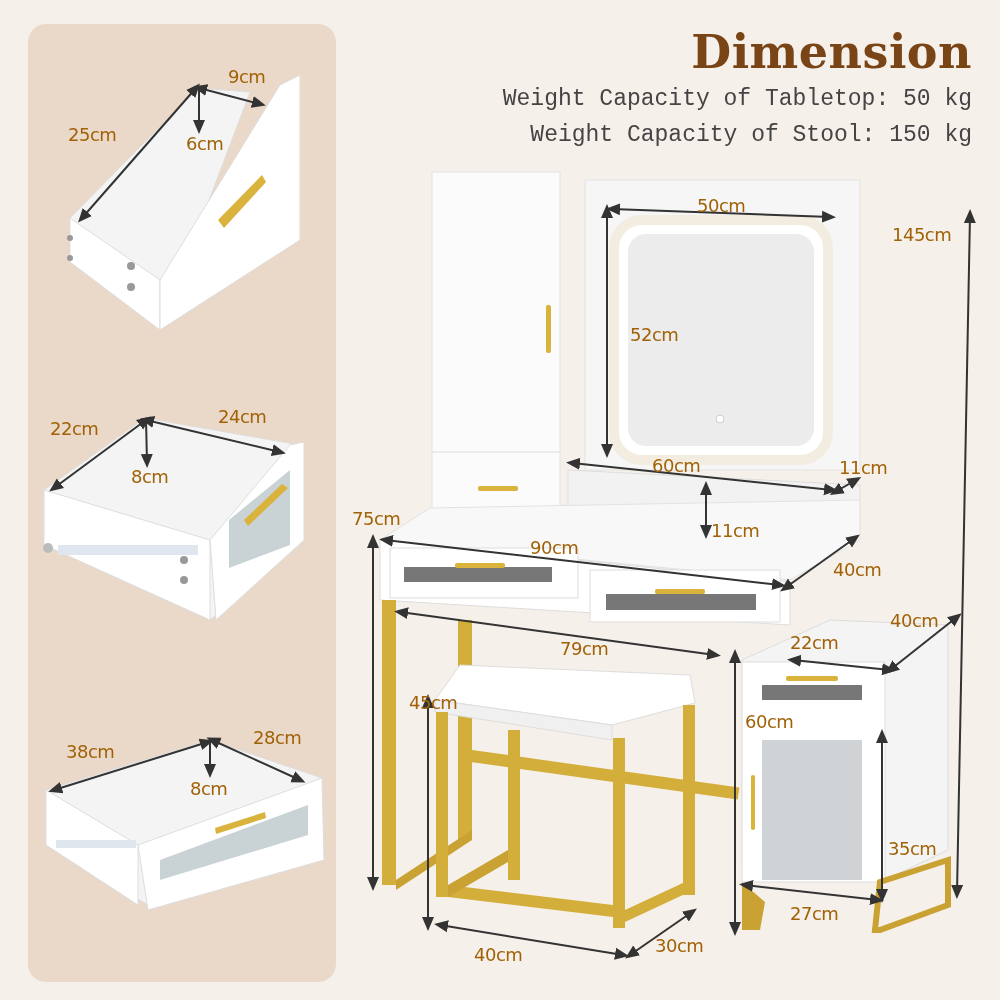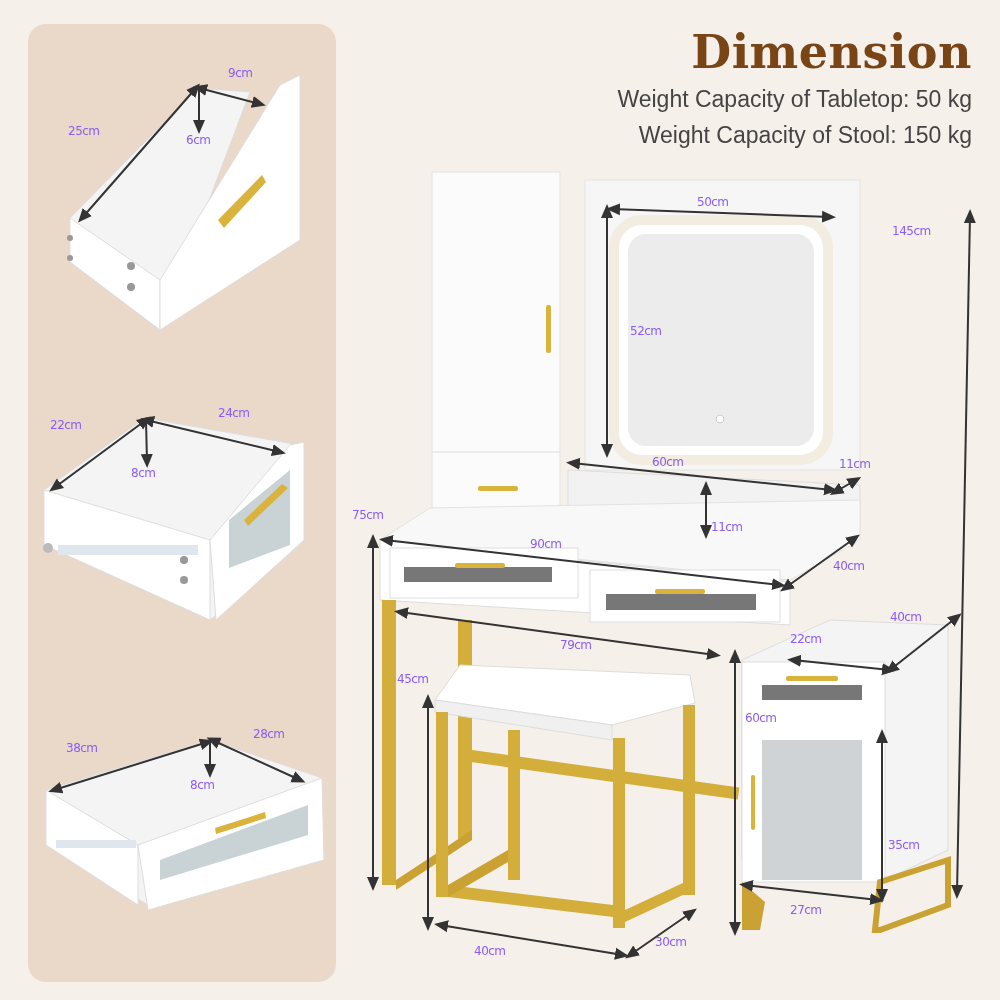--- a/index.html
+++ b/index.html
@@ -13,24 +13,24 @@
     position:absolute; left:28px; top:24px; width:308px; height:958px;
     background:#ead9c9; border-radius:18px;
   }
   .title {
     position:absolute; right:28px; top:16px;
     font-family:"DejaVu Serif", serif; font-weight:bold;
     font-size:46px; color:#7a4516; letter-spacing:0.5px;margin-top:9px;
   }
   .spec {
     position:absolute; right:28px; font-size:23px; color:#444;
-    font-family:Liberation Sans, sans-serif; text-align:right; white-space:nowrap;
+    font-family:Liberation Mono, monospace; text-align:right; white-space:nowrap;
   }
   .lbl {
-    position:absolute; font-size:12px; color:#8b5cf6;
+    position:absolute; font-size:18px; color:#a16207;
     font-family:"DejaVu Sans", sans-serif; white-space:nowrap; letter-spacing:-0.5px;
   }
   svg { position:absolute; left:0; top:0; }
 </style>
 </head>
 <body>
 
 <div class="panel"></div>
 
 <div class="title">Dimension</div>
@@ -172,15 +172,15 @@
 <div class="lbl" style="left:530px; top:537px;">90cm</div>
 <div class="lbl" style="left:833px; top:559px;">40cm</div>
 <div class="lbl" style="left:560px; top:638px;">79cm</div>
 
 <div class="lbl" style="left:790px; top:632px;">22cm</div>
 <div class="lbl" style="left:890px; top:610px;">40cm</div>
 <div class="lbl" style="left:745px; top:711px;">60cm</div>
 <div class="lbl" style="left:888px; top:792px;margin-top:46px;">35cm</div>
 <div class="lbl" style="left:790px; top:903px;">27cm</div>
 
-<div class="lbl" style="left:397px; top:672px;">45cm</div>
+<div class="lbl" style="left:397px; top:692px;padding-left:12px;">45cm</div>
 <div class="lbl" style="left:474px; top:944px;">40cm</div>
 <div class="lbl" style="left:655px; top:935px;">30cm</div>
 
 </body></html>

